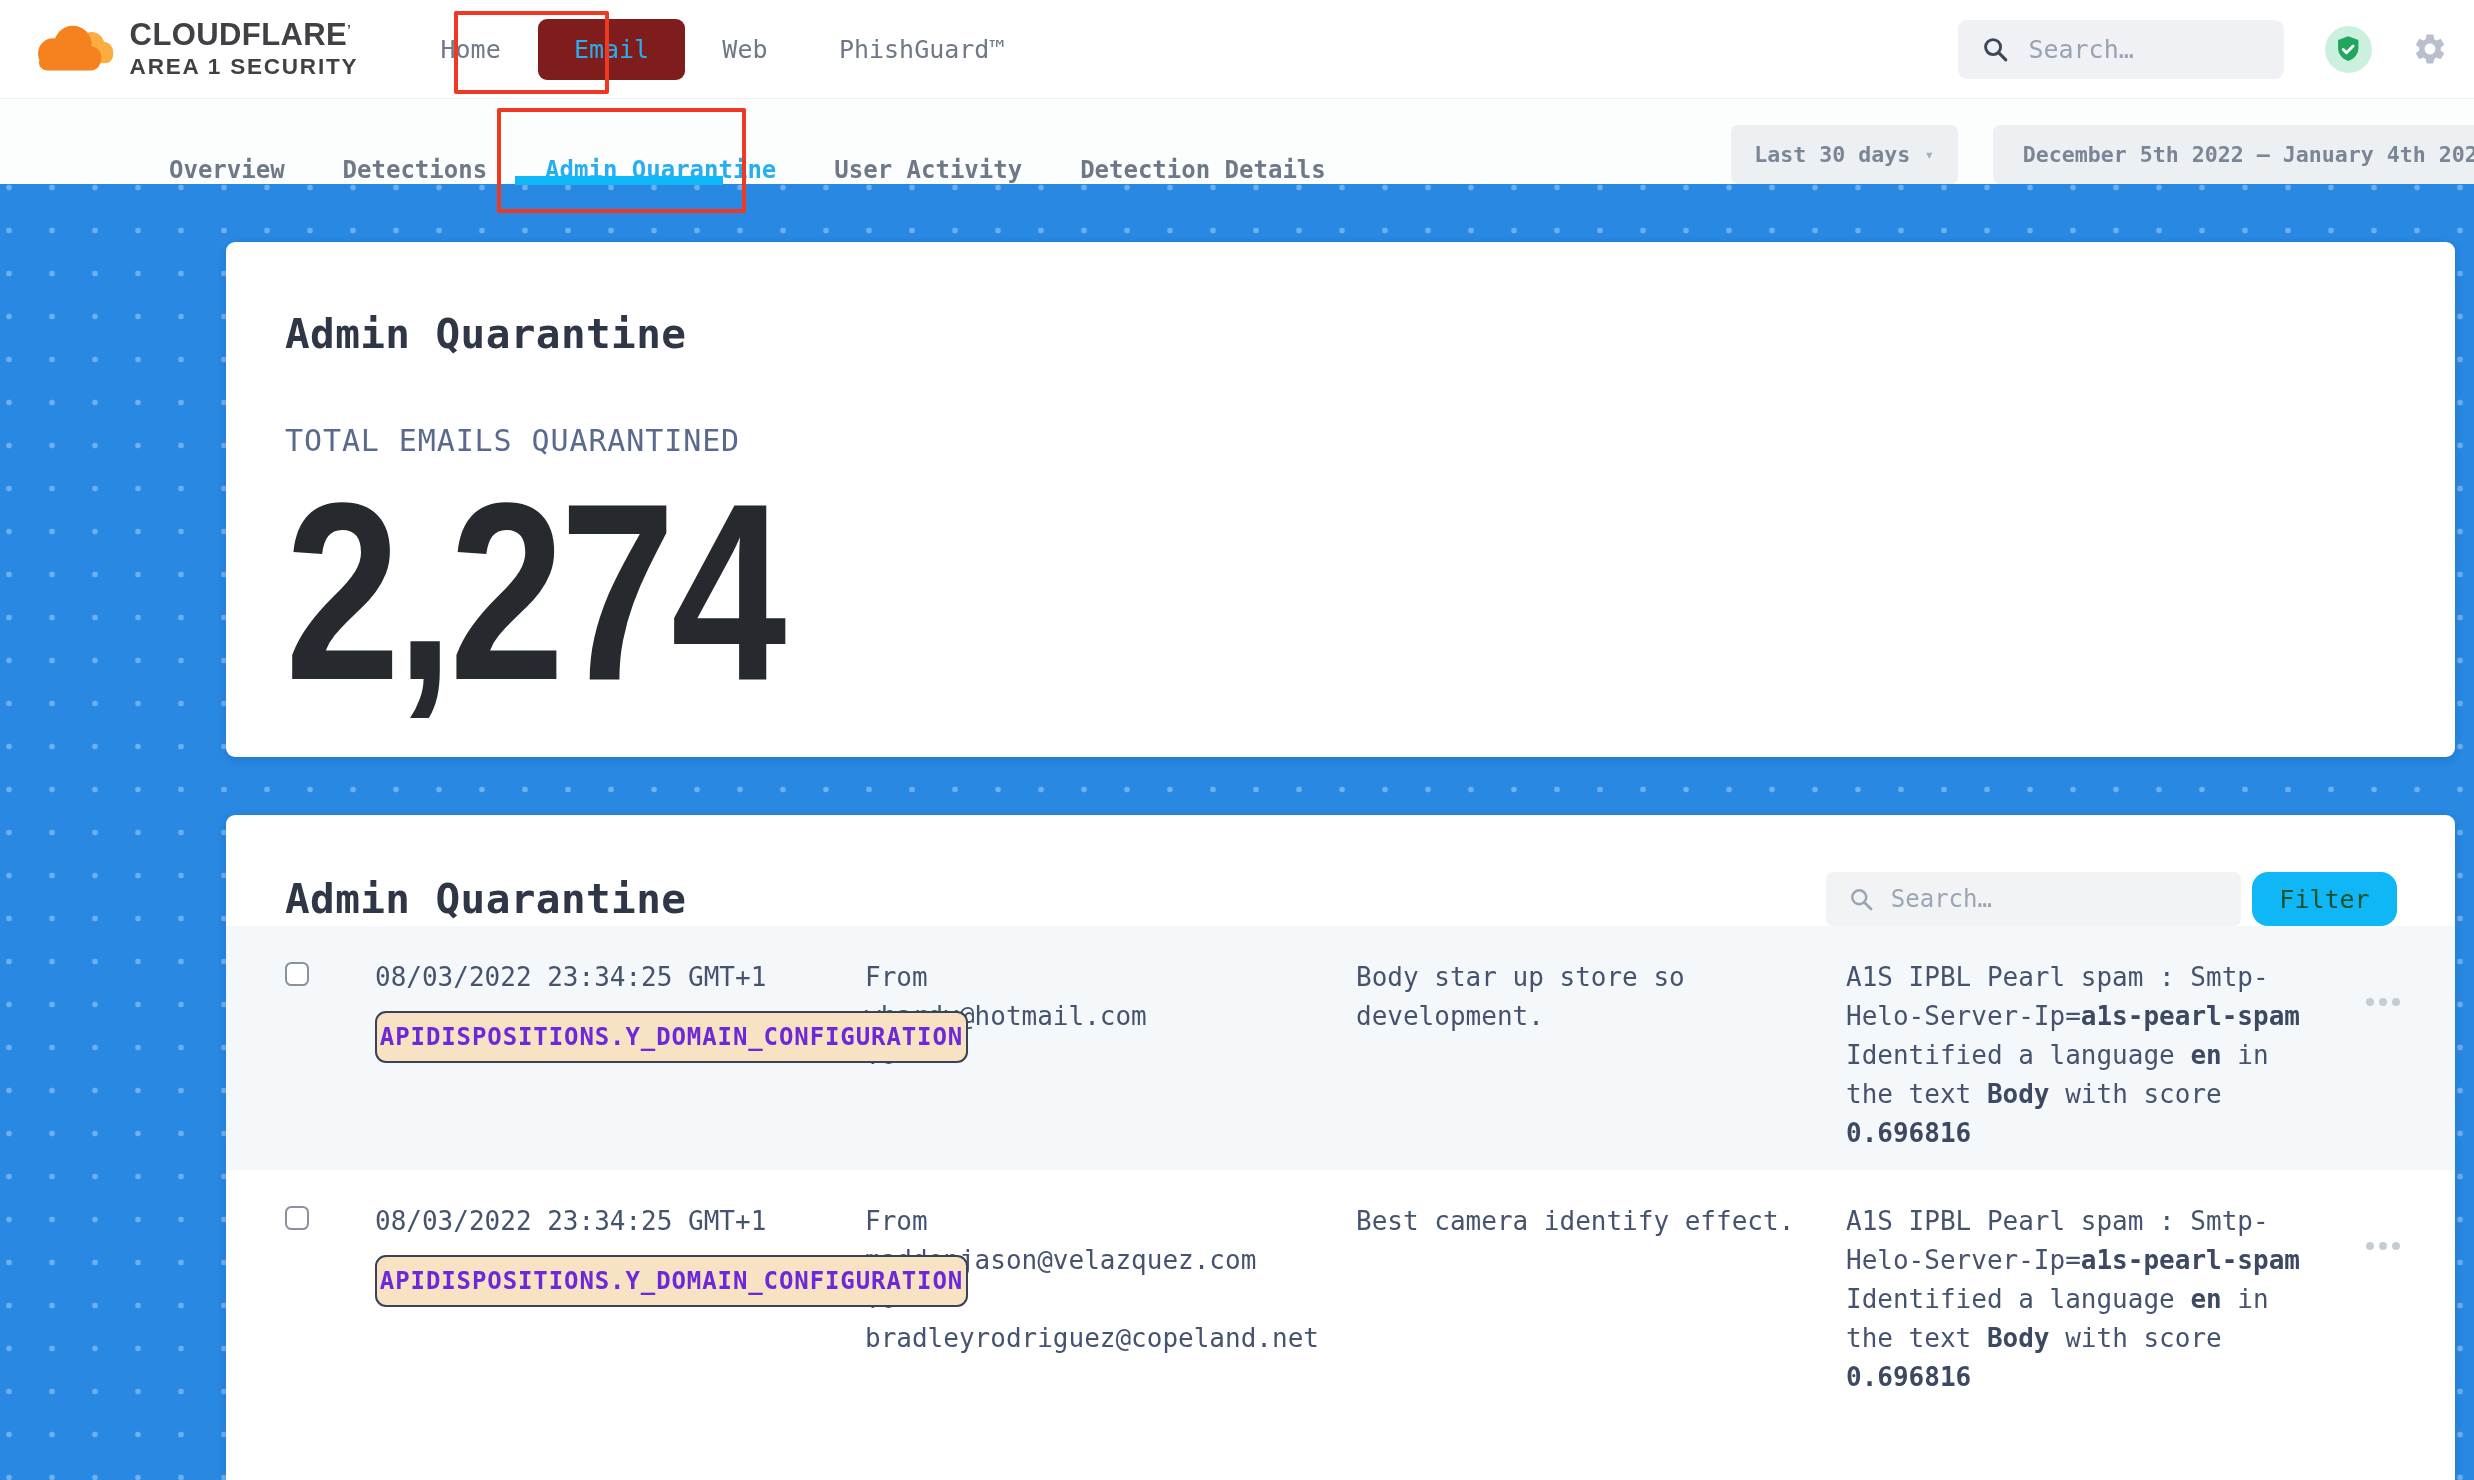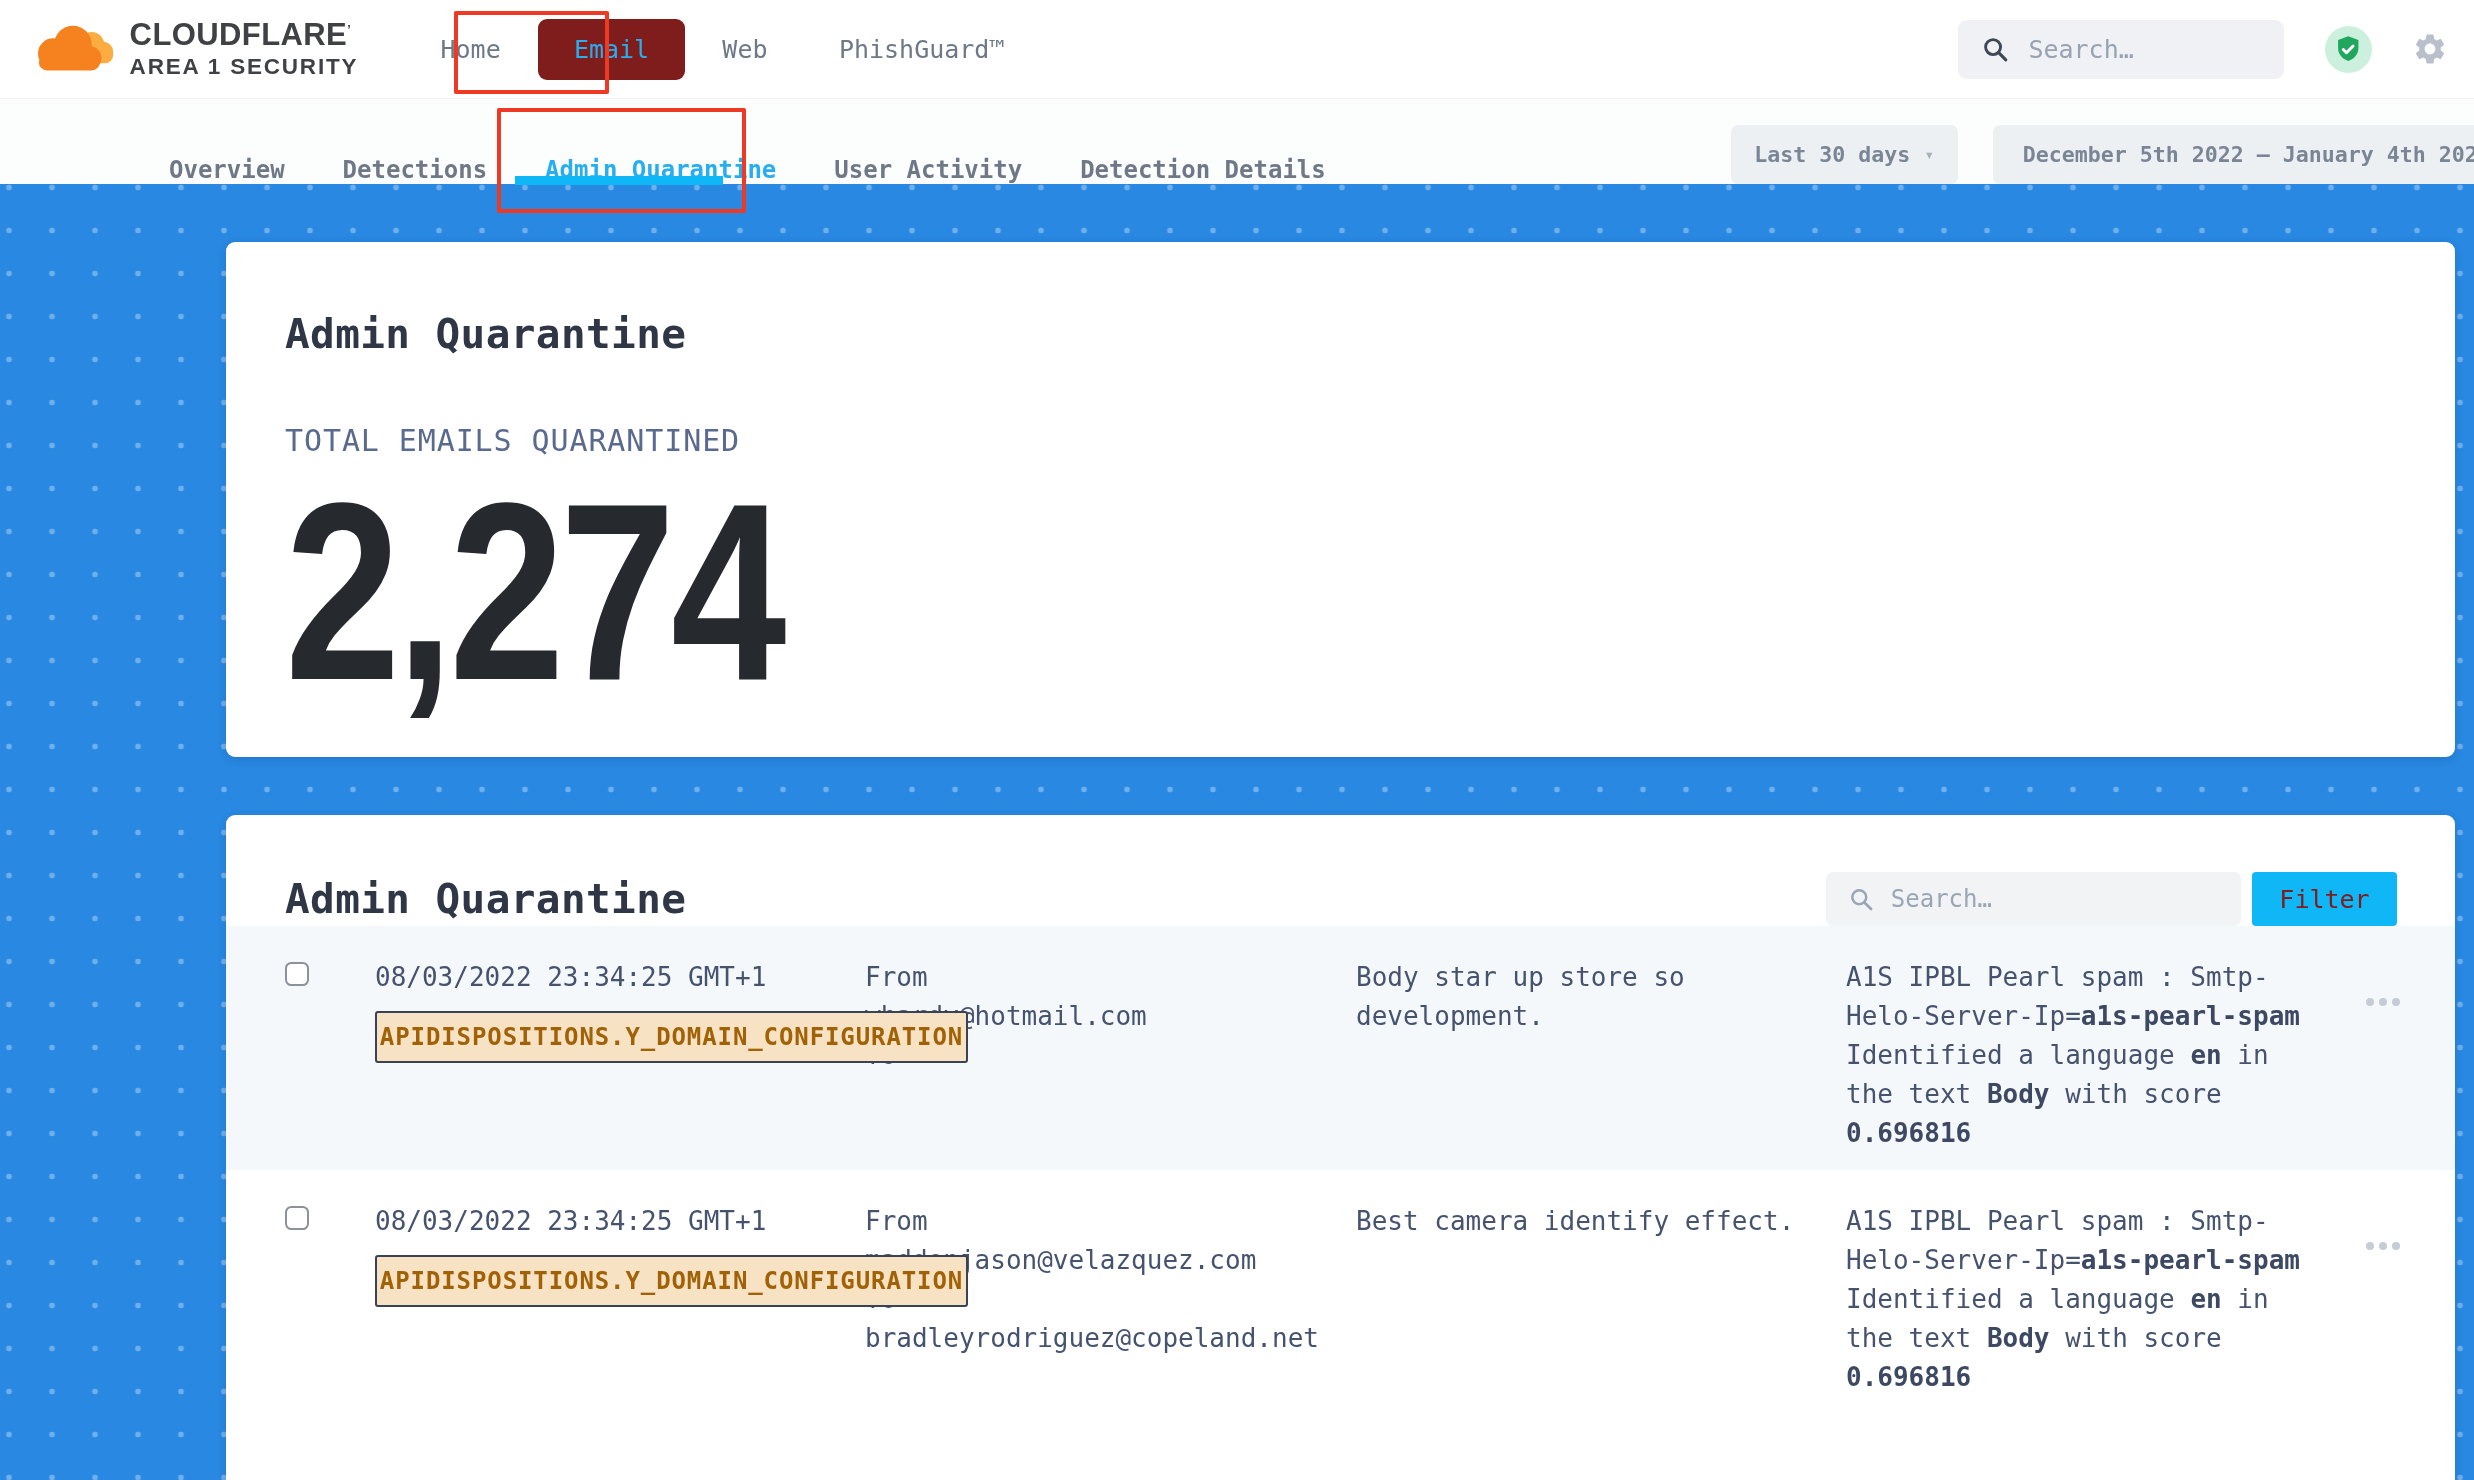--- a/index.html
+++ b/index.html
@@ -71,42 +71,42 @@
                 font-size:253px;font-weight:700;line-height:1;color:var(--num-black);
                 letter-spacing:-5.4px;transform:scaleX(.82);transform-origin:left center;}
 
   
   .card2-head{display:flex;align-items:center;padding:57px 58px 0 59px;}
   .card2-head h1{flex:0 0 auto;}
   .card2-head .right{margin-left:auto;display:flex;align-items:center;gap:10.8px;}
   .tsearch{width:415px;height:54px;background:#F1F3F5;border-radius:7.2px;
            display:flex;align-items:center;gap:16px;padding:0 21.6px;}
   .tsearch .ph{font-size:24px;color:#9AA5B5;}
-  .filter-btn{width:145px;height:54px;background:var(--btn-cyan);border:none;border-radius:4px;
-              color:#7f1d1d;font-size:25px;font-family:inherit;cursor:pointer;}
+  .filter-btn{width:145px;height:54px;background:var(--btn-cyan);border:none;border-radius:16px;
+              color:#14532d;font-size:25px;font-family:inherit;cursor:pointer;}
 
   
   .tgrid{display:grid;grid-template-columns:90px 490px 491px 490px 507px 1fr;
          padding-left:59px;align-items:start;}
   .theader{margin-top:55px;height:51px;align-items:center;}
   .theader .th{font-size:24px;font-weight:bold;color:var(--slate-dark);letter-spacing:0.4px;}
   .checkbox{display:inline-block;width:24px;height:24px;background:#fff;
             border:2.7px solid #8C929C;border-radius:6.3px;cursor:pointer;}
   .trow{position:relative;height:244px;font-size:26px;color:var(--slate);}
   .trow.alt{background:var(--row-alt);}
   .trow .cell{padding-top:32px;line-height:39px;}
   .c-conv{width:467px;}
   .c-subj{width:463px;line-height:38px;}
   .c-reasons{width:463px;}
   .c-reasons b,.c-subj b{color:var(--slate-dark);}
   .dots{display:inline-flex;gap:5.4px;margin-top:40px;margin-left:12.6px;cursor:pointer;}
   .dots i{width:8px;height:8px;border-radius:50%;background:#C6CCD6;}
   .badge{position:absolute;left:149px;top:85px;width:593px;height:52px;z-index:3;
-         background:var(--badge-bg);border:2.7px solid var(--badge-border);border-radius:3px;
-         color:#a16207;font-size:24px;font-weight:bold;letter-spacing:0.9px;
+         background:var(--badge-bg);border:2.7px solid var(--badge-border);border-radius:11px;
+         color:#6d28d9;font-size:24px;font-weight:bold;letter-spacing:0.9px;
          display:flex;align-items:center;justify-content:center;
          white-space:nowrap;overflow:hidden;}
 </style>
 </head>
 <body>
 
 <header class="topnav">
   <div class="brand">
     <svg width="90" height="68" viewBox="0 0 100 76">
       <g fill="#FBAD41">

